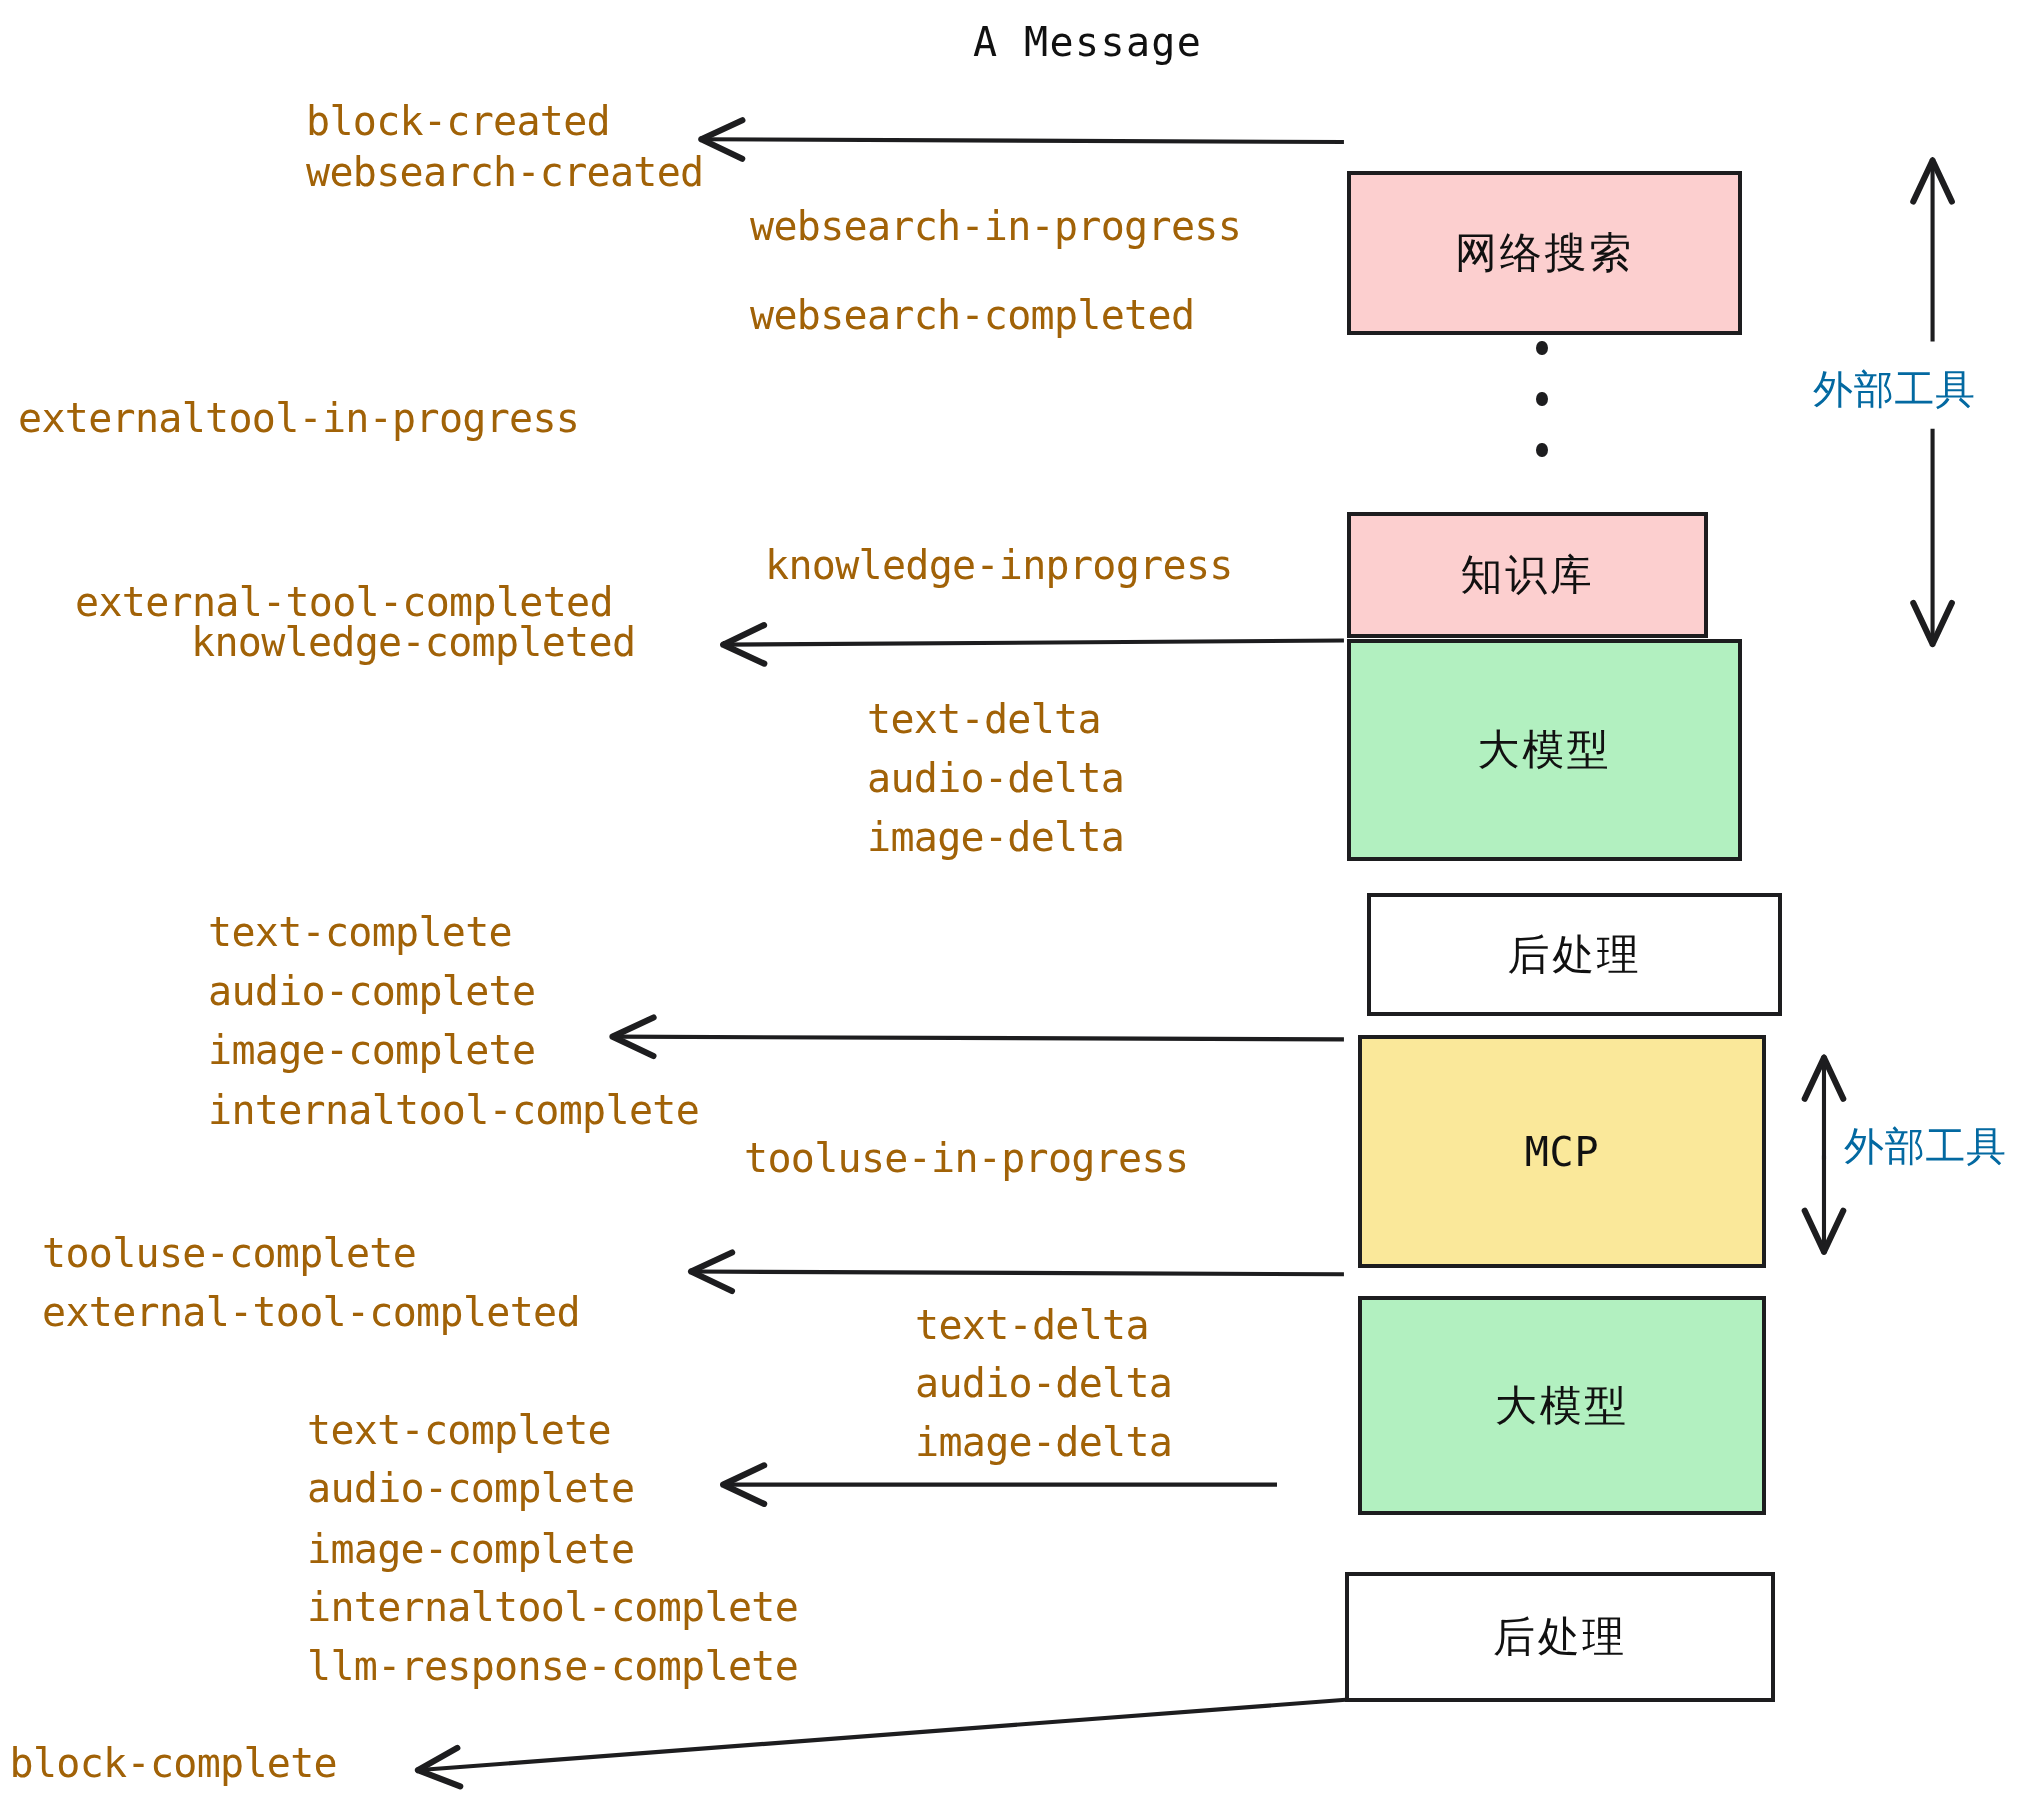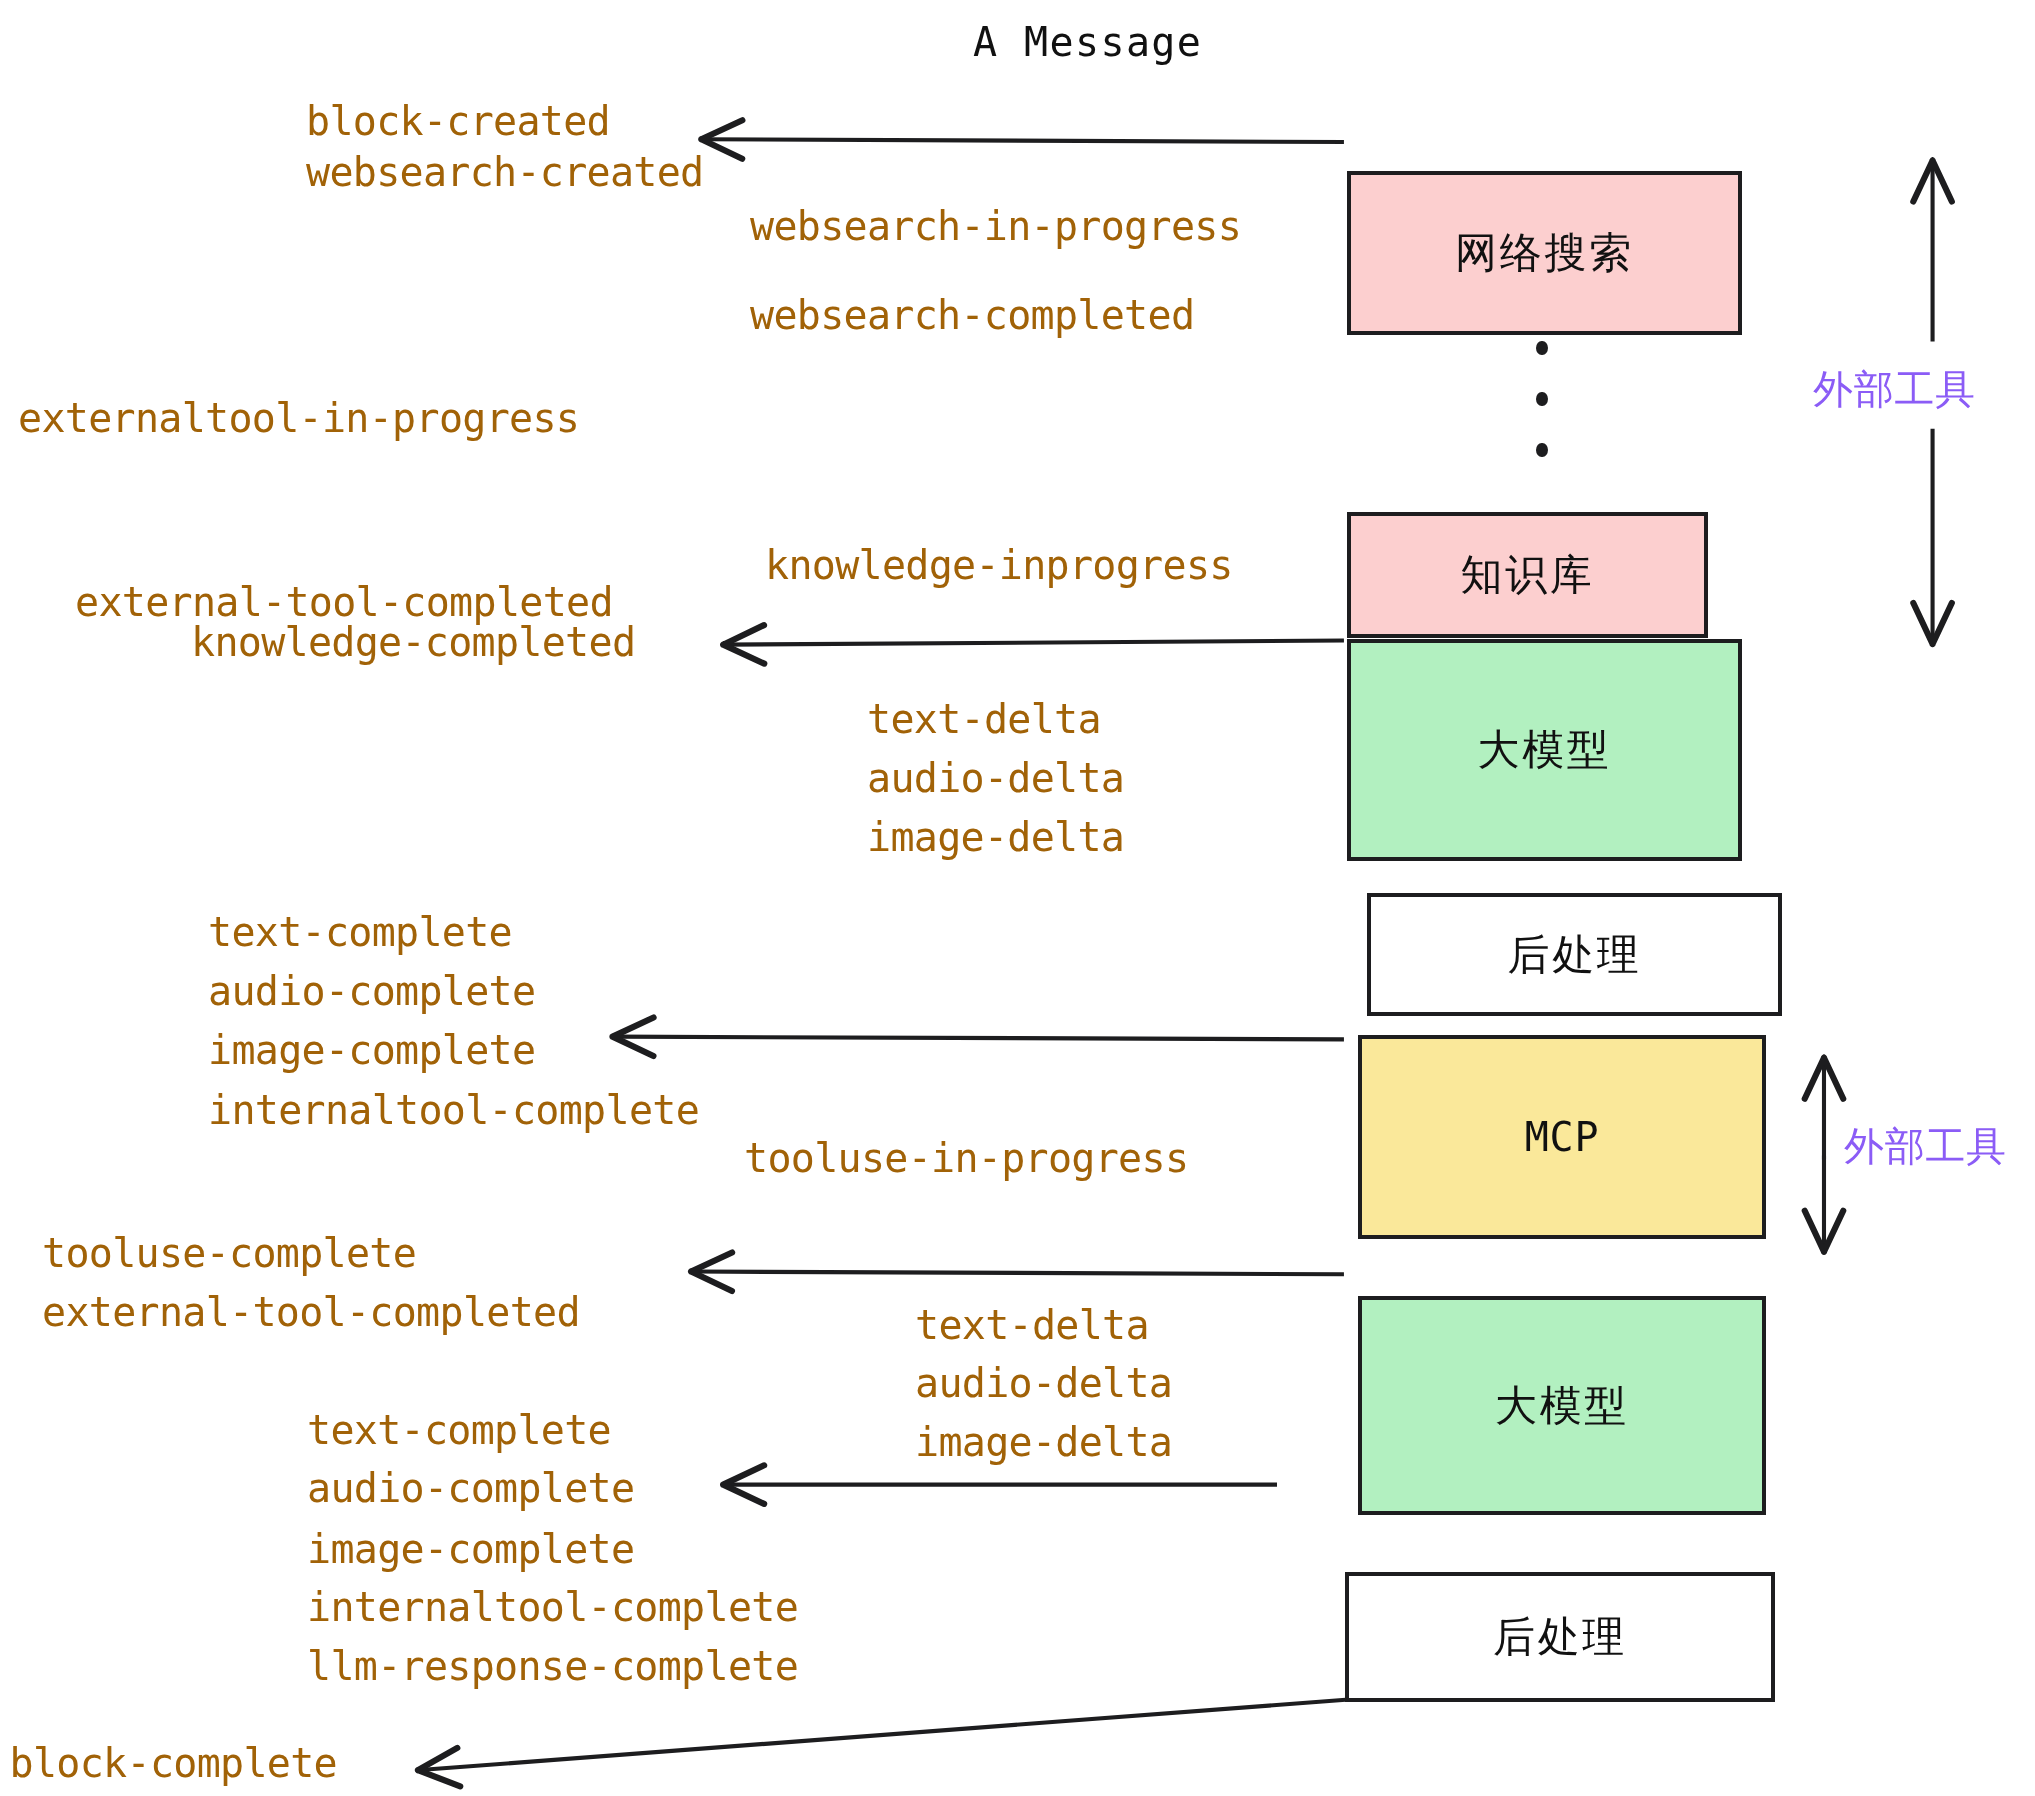--- a/index.html
+++ b/index.html
@@ -46,21 +46,21 @@
   }
   .box.mono {
     font-family: "DejaVu Sans Mono", "Liberation Mono", monospace;
     font-size: 40px;
     letter-spacing: 0.7px;
   }
   .sidelabel {
     position: absolute;
     font-family: "DejaVu Sans", "Liberation Sans", sans-serif;
     font-size: 40px;
-    color: #8b5cf6;
+    color: #0369a1;
     white-space: nowrap;
     letter-spacing: 0.7px;
   }
   .dots {
     position: absolute;
     display: flex;
     flex-direction: column;
     align-items: center;
     justify-content: space-between;
   }
@@ -127,21 +127,21 @@
   </div>
 
   <div class="box" style="left:1347px; top:639px; width:395px; height:222px; background:#b2f0c0;">
     <span>大模型</span>
   </div>
 
   <div class="box" style="left:1367px; top:893px; width:415px; height:123px; background:#ffffff;">
     <span>后处理</span>
   </div>
 
-  <div class="box mono" style="left:1358px; top:1035px; width:408px; height:204px; background:#fae89a;">
+  <div class="box mono" style="left:1358px; top:1035px; width:408px; height:233px; background:#fae89a;">
     <span>MCP</span>
   </div>
 
   <div class="box" style="left:1358px; top:1296px; width:408px; height:219px; background:#b2f0c0;">
     <span>大模型</span>
   </div>
 
   <div class="box" style="left:1345px; top:1572px; width:430px; height:130px; background:#ffffff;">
     <span>后处理</span>
   </div>

